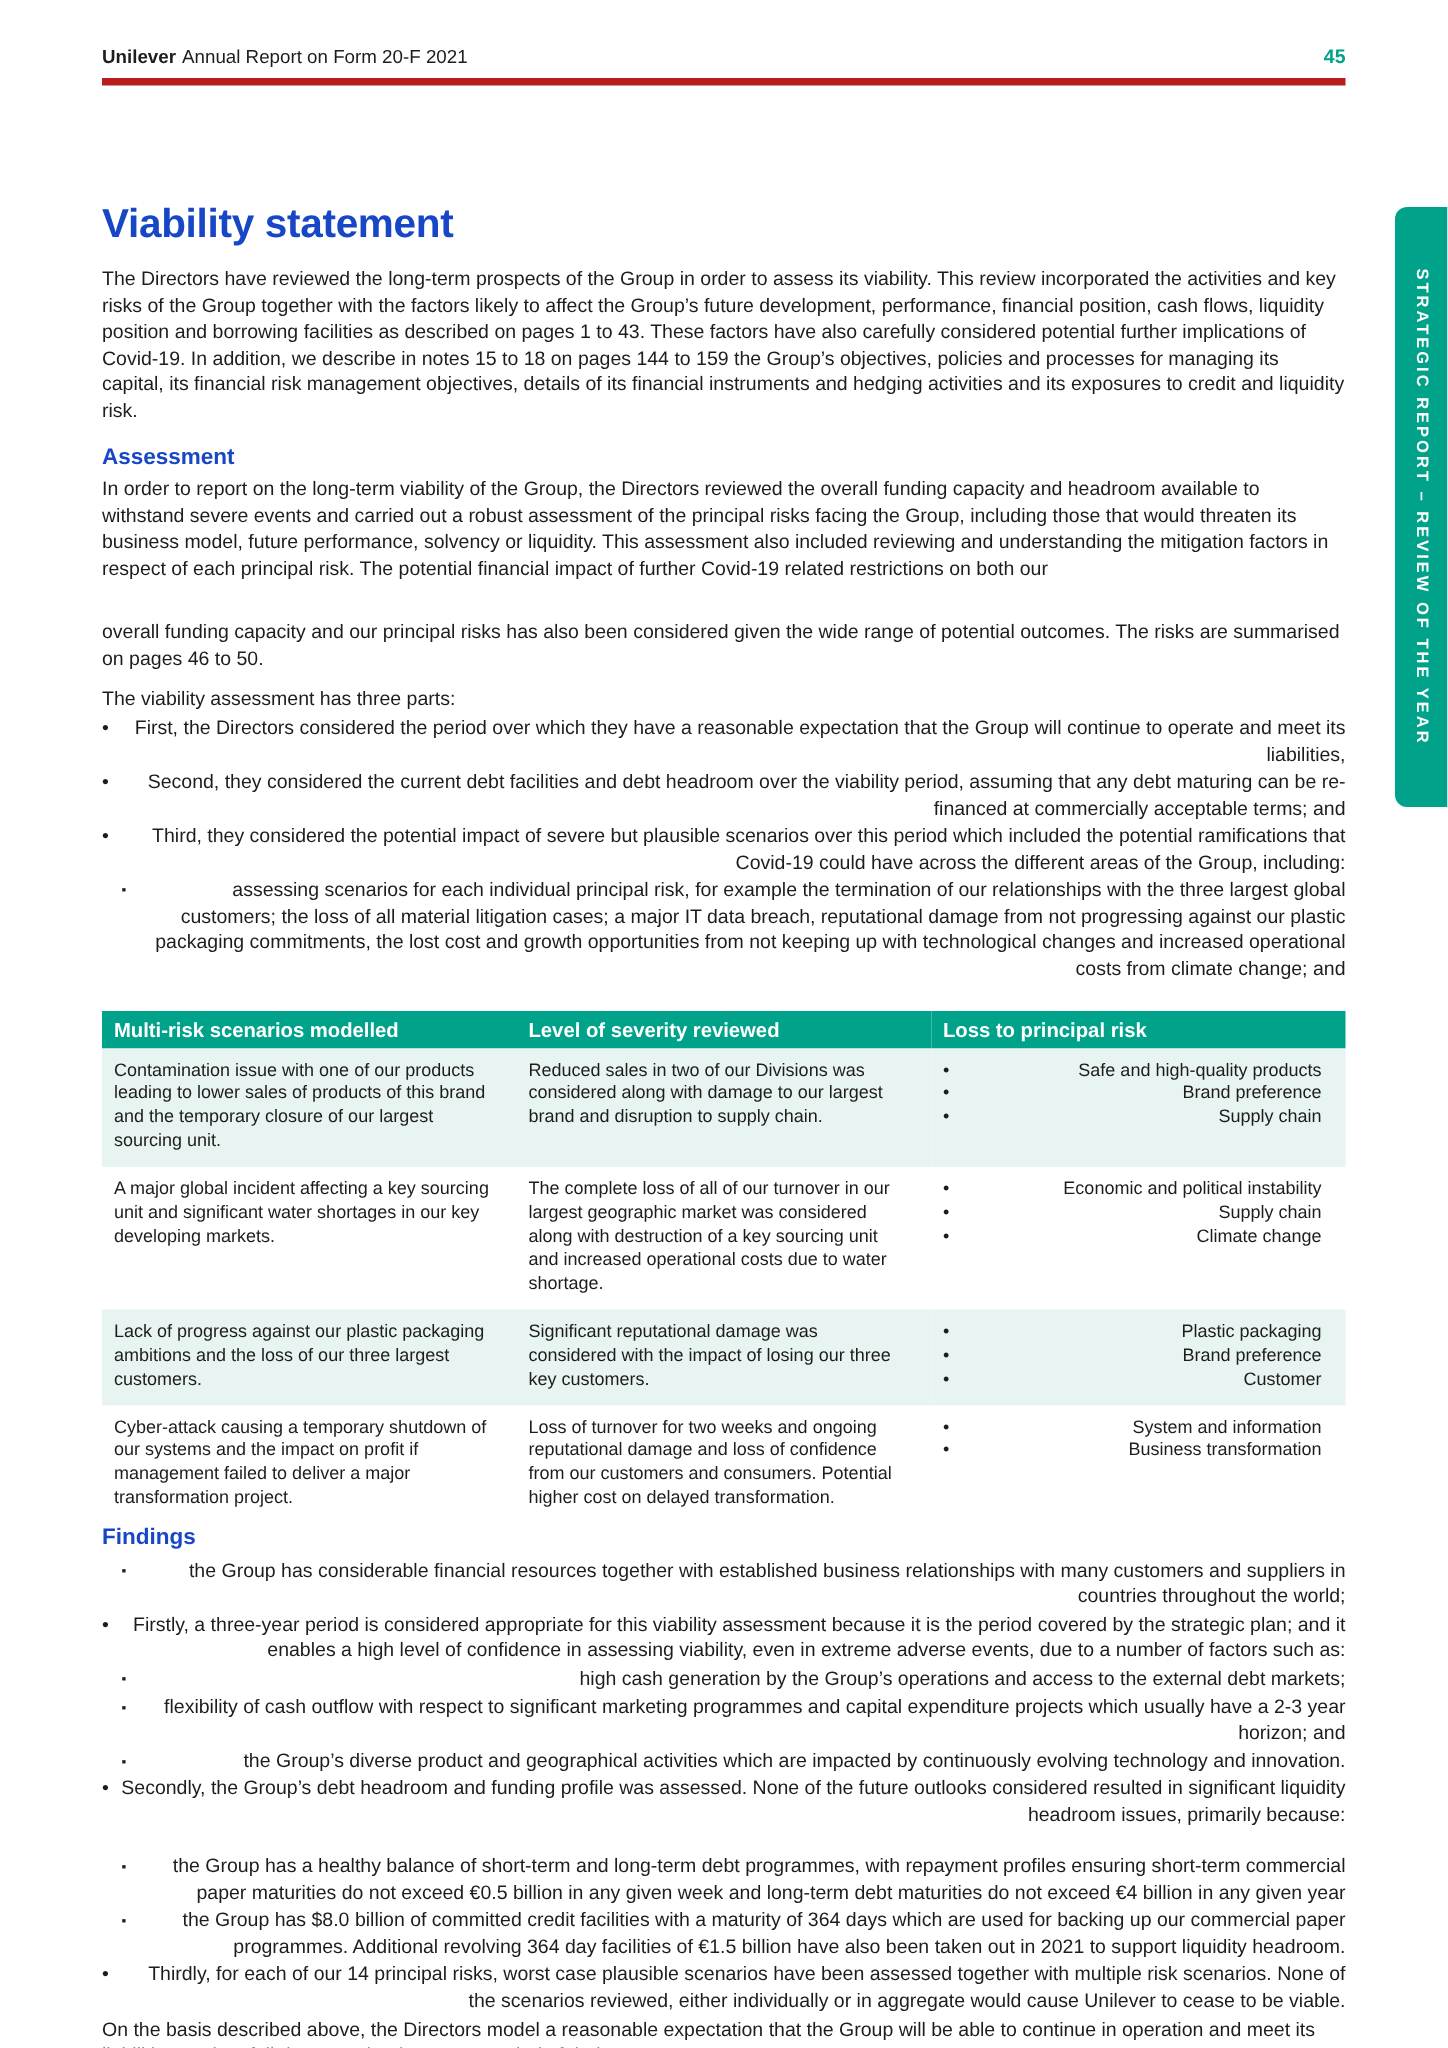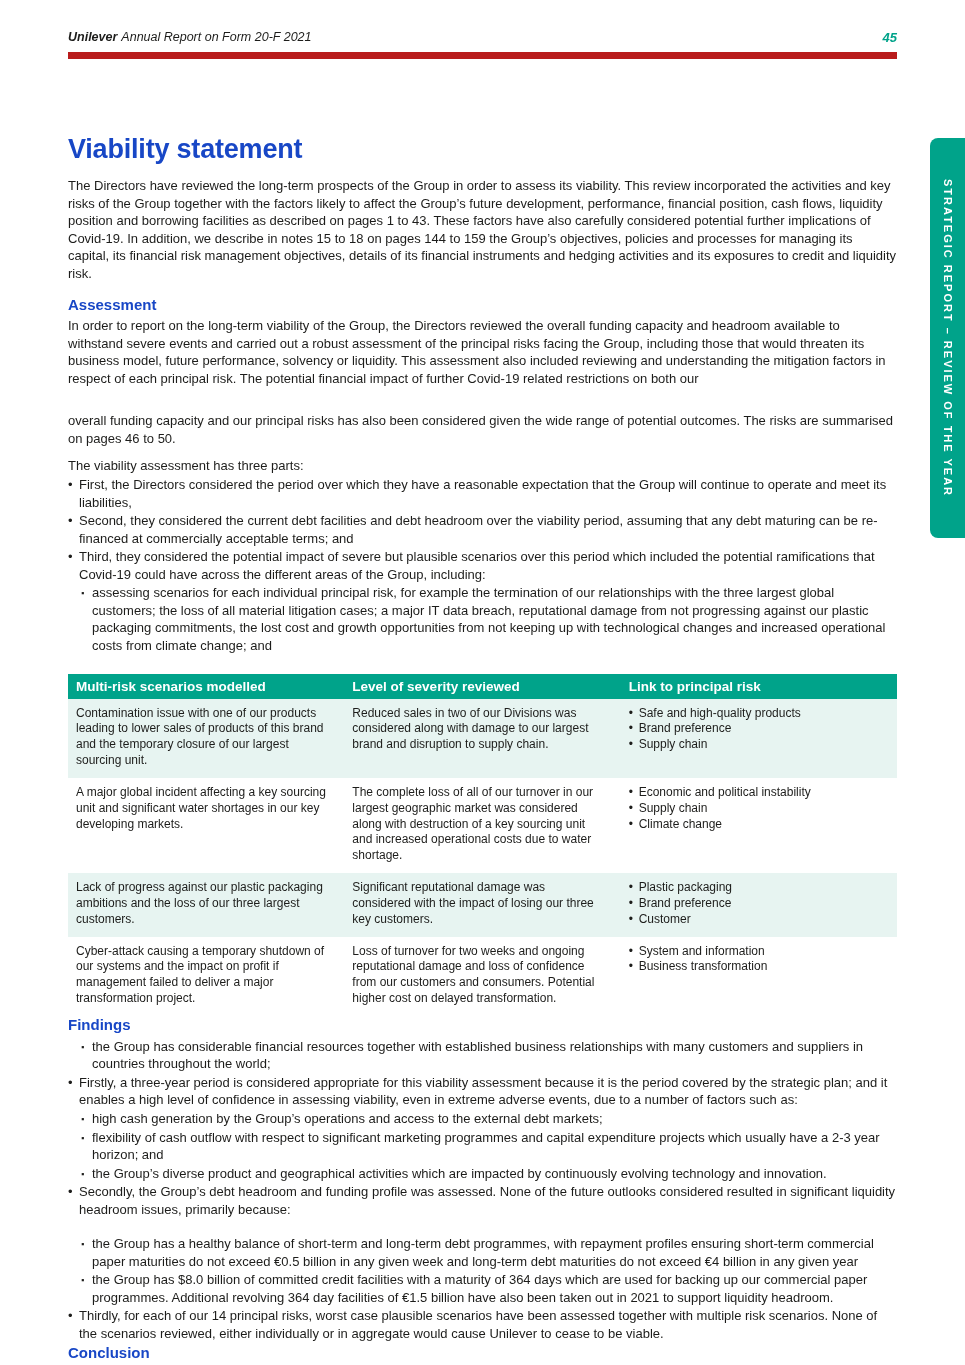--- a/index.html
+++ b/index.html
@@ -24,25 +24,24 @@
   }
 
   
   .page-header{
     position:absolute;
     left:68px;
     top:30px;
     width:829px;
     display:flex;
     justify-content:space-between;
-    align-items:flex-start;
-    border-bottom:7px solid #b91c1c;
+    align-items:center;
+    border-bottom:5px solid #b91c1c;
     padding-bottom:7px;
     font-size:12.5px;
-    font-style:italic;
   }
   .brand{font-weight:700; margin-right:4px;}
   .page-num{
     font-weight:700;
     color:var(--teal);
     font-size:13px;
   }
 
   
   .side-tab{
@@ -105,21 +104,21 @@
     display:flex;
     font-size:13px;
     line-height:1.35;
     margin:0 0 1px;
   }
   .bullet .mark{flex:0 0 11px;}
   .bullet .mark::before{content:"\2022";}
   .bullet.l2{margin-left:13px;}
   .bullet.l2 .mark{flex:0 0 11px;}
   .bullet.l2 .mark::before{content:"\25AA"; font-size:9px; position:relative; top:-1px;}
-  .btext{flex:1 1 auto; min-width:0;}
+  .btext{flex:1 1 auto; min-width:0;text-align:right;}
 
   
   .vtable{
     width:100%;
     border-collapse:collapse;
     margin-top:18px;
     table-layout:fixed;
   }
   .vtable th{
     background:var(--teal);
@@ -192,21 +191,21 @@
           <span class="btext">assessing scenarios for each individual principal risk, for example the termination of our relationships with the three largest global customers; the loss of all material litigation cases; a major IT data breach, reputational damage from not progressing against our plastic packaging commitments, the lost cost and growth opportunities from not keeping up with technological changes and increased operational costs from climate change; and</span>
         </div>
       </div>
     </section>
 
     <table class="vtable">
       <thead>
         <tr>
           <th>Multi-risk scenarios modelled</th>
           <th>Level of severity reviewed</th>
-          <th>Link to principal risk</th>
+          <th>Loss to principal risk</th>
         </tr>
       </thead>
       <tbody>
         <tr class="tint">
           <td>Contamination issue with one of our products leading to lower sales of products of this brand and the temporary closure of our largest sourcing unit.</td>
           <td>Reduced sales in two of our Divisions was considered along with damage to our largest brand and disruption to supply chain.</td>
           <td>
             <div class="bullet">
                 <span class="mark"></span>
                 <span class="btext">Safe and high-quality products</span>
@@ -311,19 +310,18 @@
         </div>
         <div class="bullet l2">
           <span class="mark"></span>
           <span class="btext">the Group has $8.0 billion of committed credit facilities with a maturity of 364 days which are used for backing up our commercial paper programmes. Additional revolving 364 day facilities of €1.5 billion have also been taken out in 2021 to support liquidity headroom.</span>
         </div>
         <div class="bullet">
           <span class="mark"></span>
           <span class="btext">Thirdly, for each of our 14 principal risks, worst case plausible scenarios have been assessed together with multiple risk scenarios. None of the scenarios reviewed, either individually or in aggregate would cause Unilever to cease to be viable.</span>
         </div>
 
-        <h2 class="subhead conclusion-head">Conclusion</h2>
         <p class="body">On the basis described above, the Directors model a reasonable expectation that the Group will be able to continue in operation and meet its liabilities as they fall due over the three-year period of their assessment.</p>
       </div>
     </section>
 
   </main>
 </div>
 
 </body></html>

